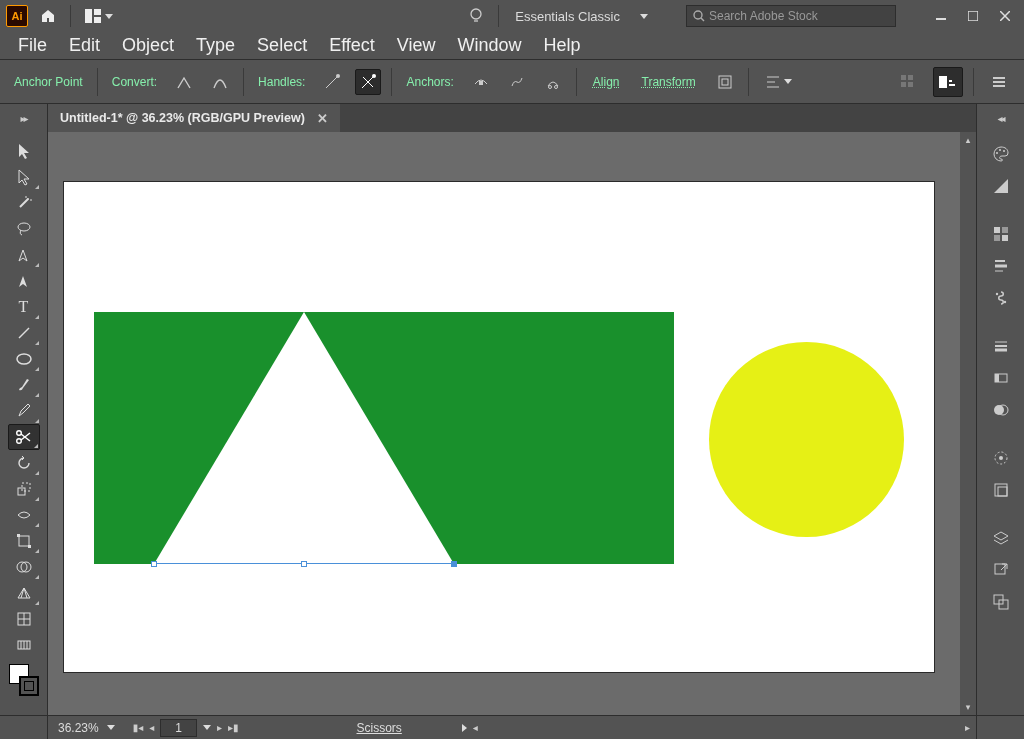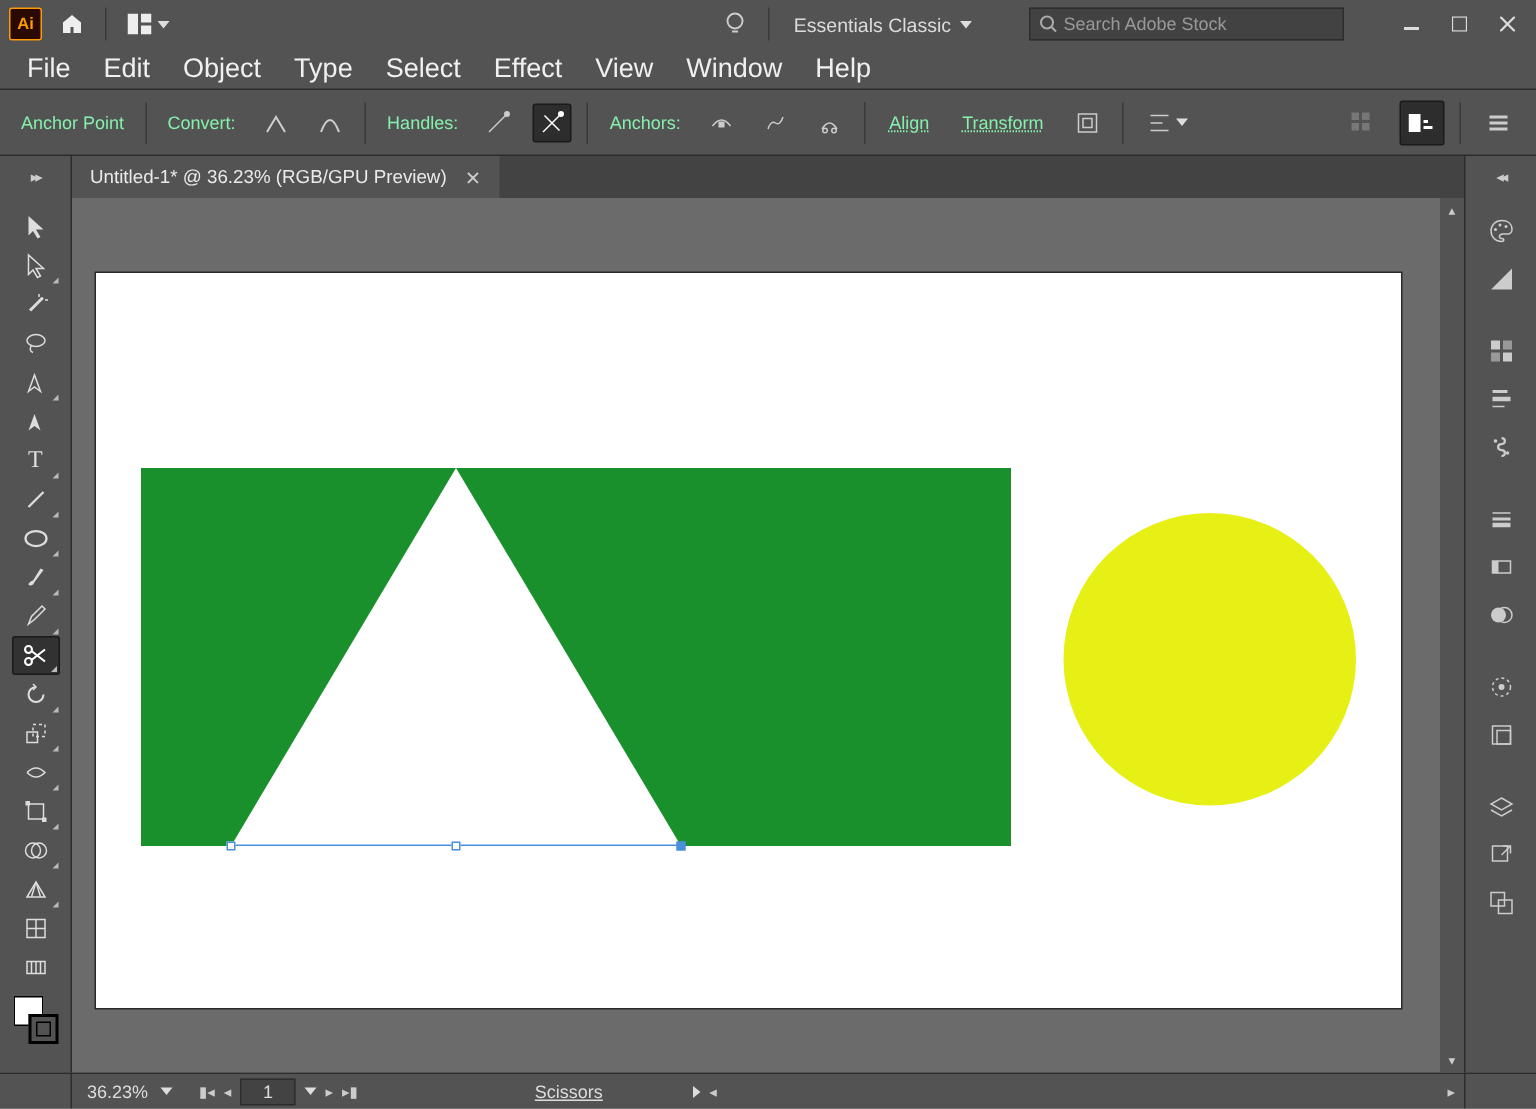--- a/index.html
+++ b/index.html
@@ -4,21 +4,21 @@
 <style>
 * { margin: 0; padding: 0; box-sizing: border-box; font-family: "Segoe UI", Arial, sans-serif; user-select: none; }
 html, body { width: 1024px; height: 739px; overflow: hidden; background: #535353; color: #dcdcdc; font-size: 13px; }
 
 
 .app-bar { height: 32px; background: #535353; display: flex; align-items: center; padding: 0 6px; gap: 6px; }
 .app-bar .ai-logo { width: 22px; height: 22px; background: #2a0a00; border: 1px solid #ff9a00; display:flex; align-items:center; justify-content:center; font-weight:700; font-size:11px; color:#ff9a00; border-radius:2px;}
 .app-bar .icon-btn { width: 28px; height: 28px; display:flex; align-items:center; justify-content:center; border-radius:2px; }
 .app-bar .sep { width:1px; height:22px; background:#3a3a3a; margin:0 2px;}
 .app-bar .spacer { flex:1; }
-.app-bar .workspace { display:flex; align-items:center; gap:6px; padding:0 8px; height:24px; }
+.app-bar .workspace { display:flex; align-items:center; gap:20px; padding:0 8px; height:24px; }
 .app-bar .search-stock { display:flex; align-items:center; background:#424242; border:1px solid #2d2d2d; height:22px; padding:0 6px; width:210px; font-size:12px; color:#999; gap:4px;margin-left:24px;}
 .app-bar .win-btn { width:26px; height:20px; display:flex; align-items:center; justify-content:center; }
 
 
 .menu-bar { height: 28px; background:#535353; display:flex; align-items:center; padding:0 8px; gap:2px; border-bottom:1px solid #2d2d2d;}
 .menu-bar .menu-item { padding: 4px 10px; font-size:18px; color:#f0f0f0; border-radius:2px;}
 
 
 .options-bar { height:44px; background:#535353; display:flex; align-items:center; padding:0 10px; gap:10px; border-bottom:1px solid #2d2d2d; font-size:12px; color:#86efac; }
 .options-bar .lbl { padding:0 4px; }
@@ -27,21 +27,21 @@
 .options-bar .vsep { width:1px; height:28px; background:#3a3a3a; }
 .options-bar .tbtn { padding:3px 6px; }
 .options-bar .tbtn.u { text-decoration: underline dotted; }
 .options-bar .rspace { flex:1; }
 .options-bar .end-ico { width:30px; height:30px; display:flex; align-items:center; justify-content:center; }
 .options-bar .end-ico.active { background:#2d2d2d; border:1px solid #1a1a1a; border-radius:2px;}
 
 
 .doc-tab-row { height:28px; background:#434343; display:flex; align-items:flex-end;}
 .doc-tab-row .expand { width:48px; height:28px; background:#535353; display:flex; align-items:center; justify-content:center; border-right:1px solid #2d2d2d;}
-.doc-tab-row .tab { height:28px; background:#535353; display:flex; align-items:center; padding:0 12px; gap:12px; font-size:12.5px; color:#eaeaea; font-weight:400;}
+.doc-tab-row .tab { height:28px; background:#535353; display:flex; align-items:center; padding:0 12px; gap:12px; font-size:12.5px; color:#eaeaea; font-weight:700;}
 .doc-tab-row .tab .close { font-size:13px; color:#ccc; }
 .doc-tab-row .rexpand { width:48px; height:28px; background:#535353; display:flex; align-items:center; justify-content:center; border-left:1px solid #2d2d2d; margin-left:auto;}
 
 
 .work-row { display:flex; height: calc(739px - 32px - 28px - 44px - 28px - 24px); }
 
 .tool-panel { width:48px; background:#535353; border-right:1px solid #2d2d2d; display:flex; flex-direction:column; align-items:center; padding-top:6px; gap:0;}
 .tool-panel .tool { width:32px; height:26px; display:flex; align-items:center; justify-content:center; border-radius:2px; position:relative; color:#d0d0d0; }
 .tool-panel .tool.selected { background:#323232; border:1px solid #1a1a1a; }
 .tool-panel .tool .sub { position:absolute; right:1px; bottom:1px; width:0; height:0; border-right:4px solid #bbb; border-top:4px solid transparent; }

